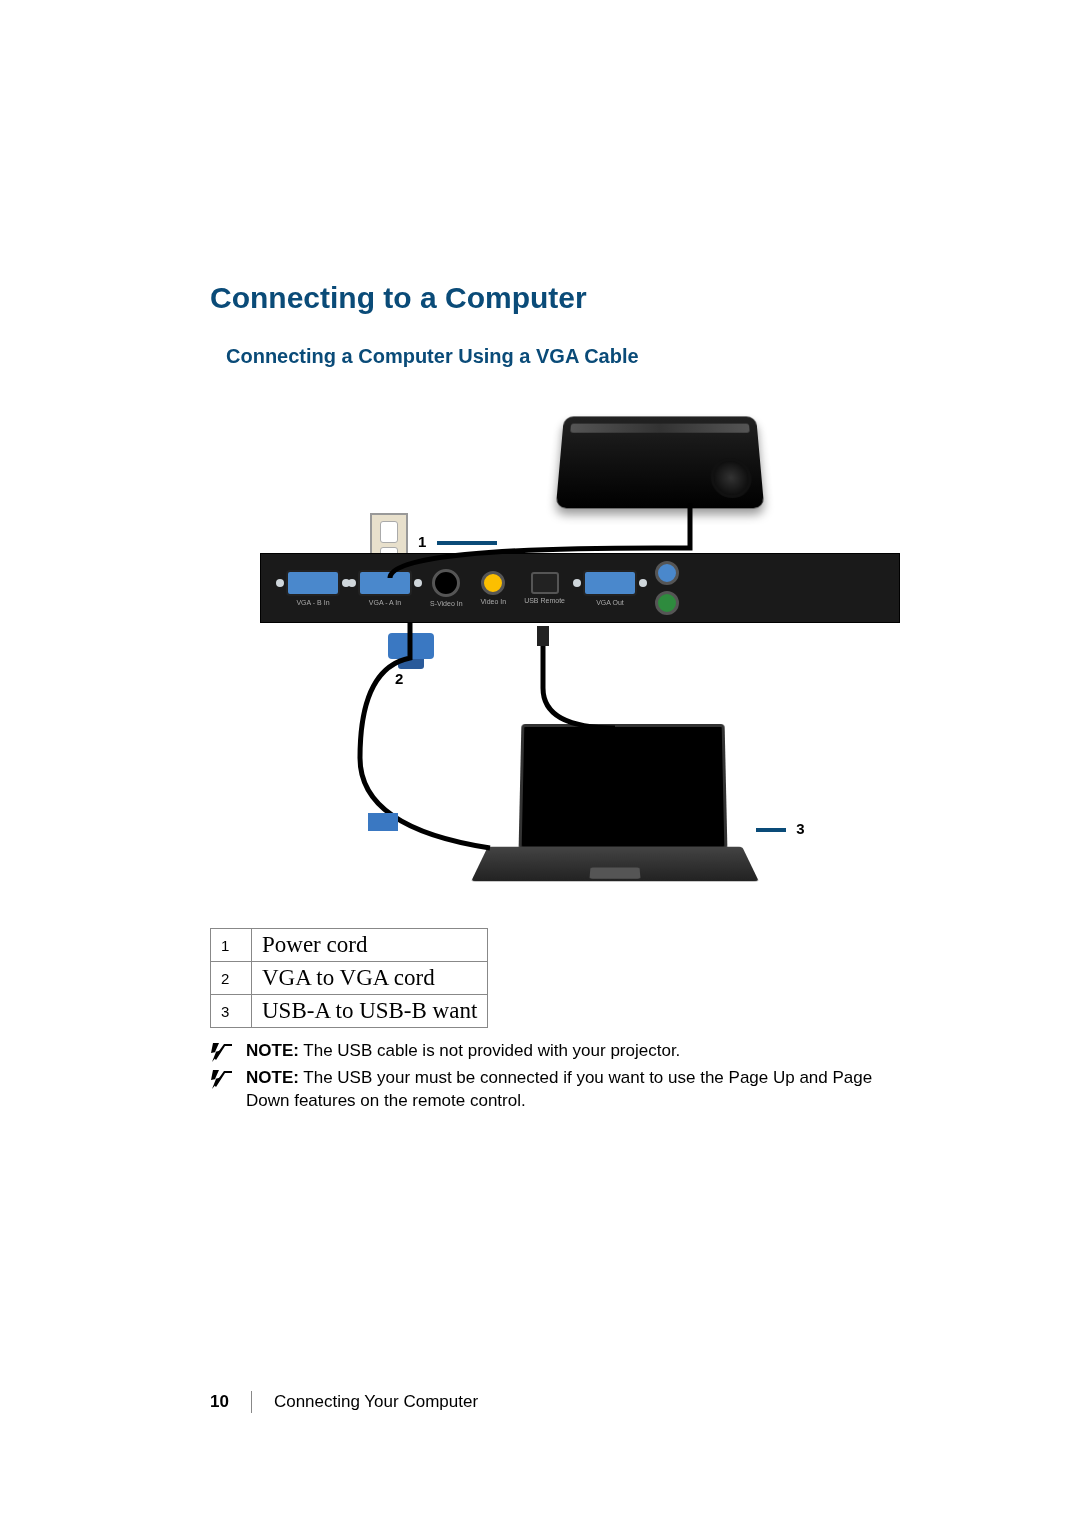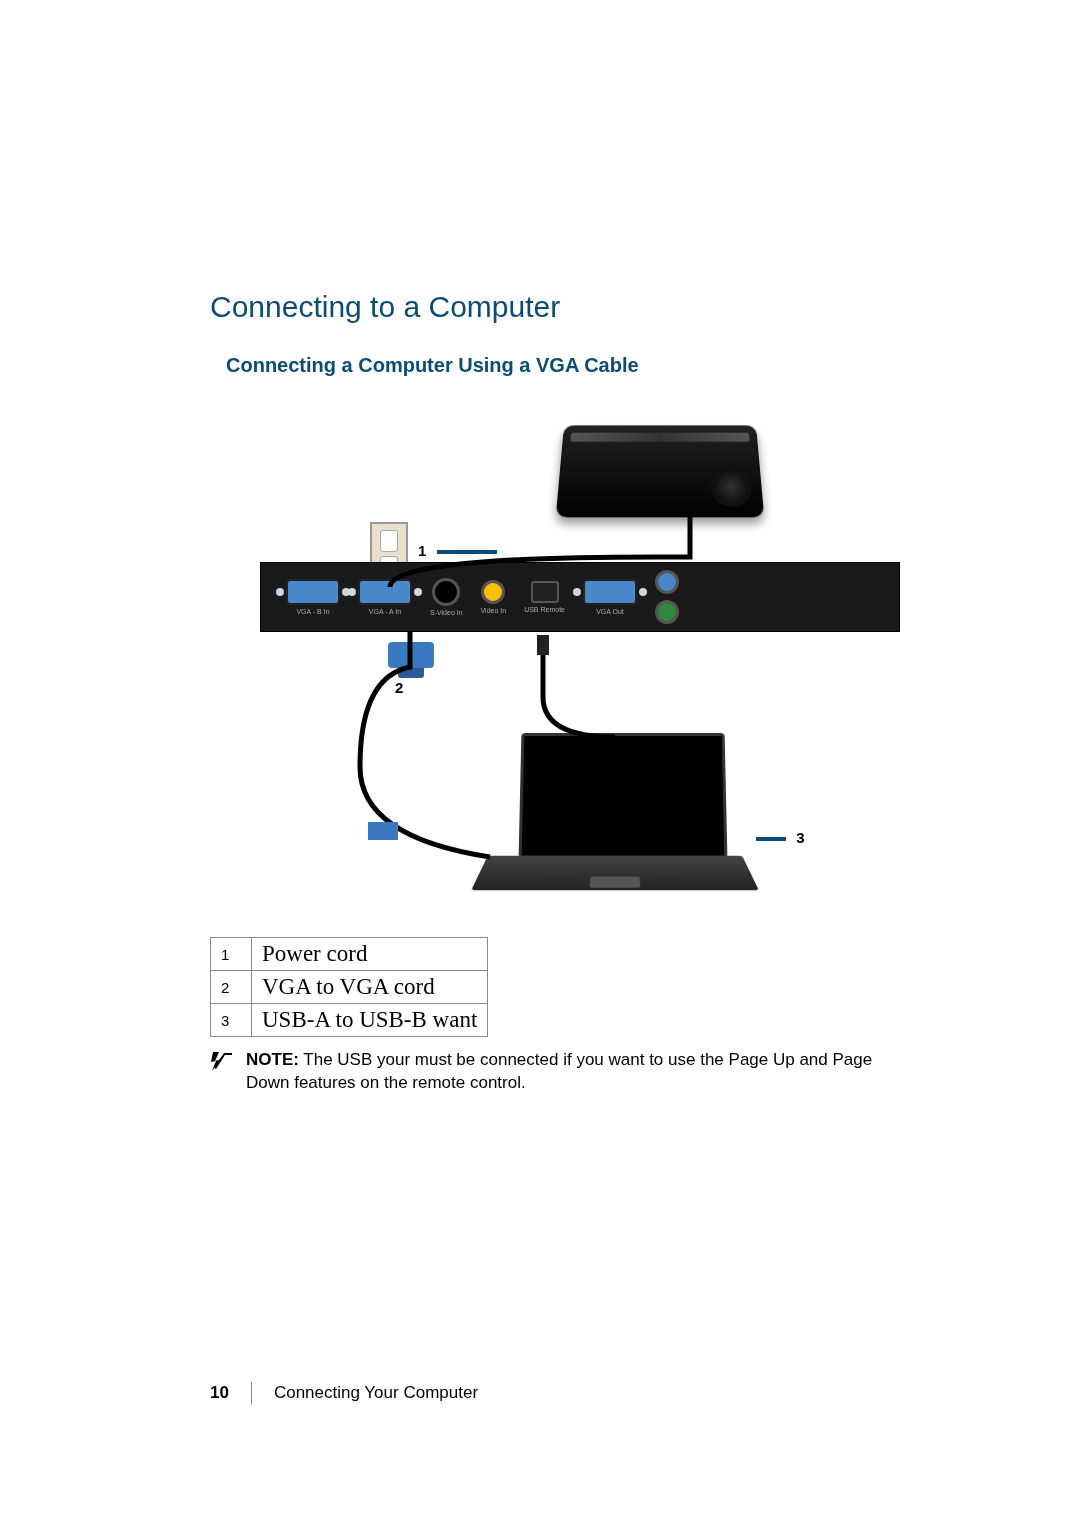--- a/index.html
+++ b/index.html
@@ -13,23 +13,23 @@
   }
   .page {
     width: 1080px;
     height: 1528px;
     position: relative;
     box-sizing: border-box;
     padding: 280px 130px 0 210px;
   }
   .heading {
     font-size: 30px;
-    font-weight: normal;
+    font-weight: bold;
     color: #0a4b78;
-    margin: 10px 0 30px 0;
+    margin: 1px 0 30px 0;
   }
   .subheading {
     font-size: 20px;
     font-weight: bold;
     color: #0a4b78;
     margin: 0 0 40px 16px;
   }
   .diagram {
     width: 640px;
     height: 480px;
@@ -183,21 +183,21 @@
   }
   .note-icon svg{display:block;}
   .note-text {
     font-size: 17px;
     line-height: 1.35;
   }
   .note-text .bold { font-weight: bold; }
 
   .footer {
     position: absolute;
-    bottom: 124px;
+    bottom: 115px;
     left: 210px;
     display: flex;
     align-items: center;
     gap: 22px;
     font-size: 17px;
   }
   .footer .pnum { font-weight: bold; }
   .footer .divider { width:1px; height:22px; background:#888; }
 </style>
 </head>
@@ -291,29 +291,40 @@
       <td class="num">2</td>
       <td>VGA to VGA cord</td>
     </tr>
     <tr>
       <td class="num">3</td>
       <td>USB-A to USB-B want</td>
     </tr>
   </tbody>
     </table>
 
-
   <div class="note-row">
     <div class="note-icon">
       <svg width="24" height="22" viewBox="0 0 24 22">
         <path d="M4 18 L14 4 L22 4 L22 6 L15 6 L6 20 Z" fill="#000"></path>
         <path d="M3 3 L9 3 L5 12 L12 10 L2 22 L6 12 L1 13 Z" fill="#000"></path>
       </svg>
     </div>
     <div class="note-text">
+      <span class="bold">NOTE:</span><span> The USB cable is not provided with your projector.</span>
+    </div>
+  </div>
+
+  <div class="note-row">
+    <div class="note-icon">
+      <svg width="24" height="22" viewBox="0 0 24 22">
+        <path d="M4 18 L14 4 L22 4 L22 6 L15 6 L6 20 Z" fill="#000"></path>
+        <path d="M3 3 L9 3 L5 12 L12 10 L2 22 L6 12 L1 13 Z" fill="#000"></path>
+      </svg>
+    </div>
+    <div class="note-text">
       <span class="bold">NOTE:</span><span> The USB your must be connected if you want to use the Page Up and Page Down features on the remote control.</span>
     </div>
   </div>
 
   <div class="footer">
     <span class="pnum">10</span>
     <span class="divider"></span>
     <span>Connecting Your Computer</span>
   </div>
 

